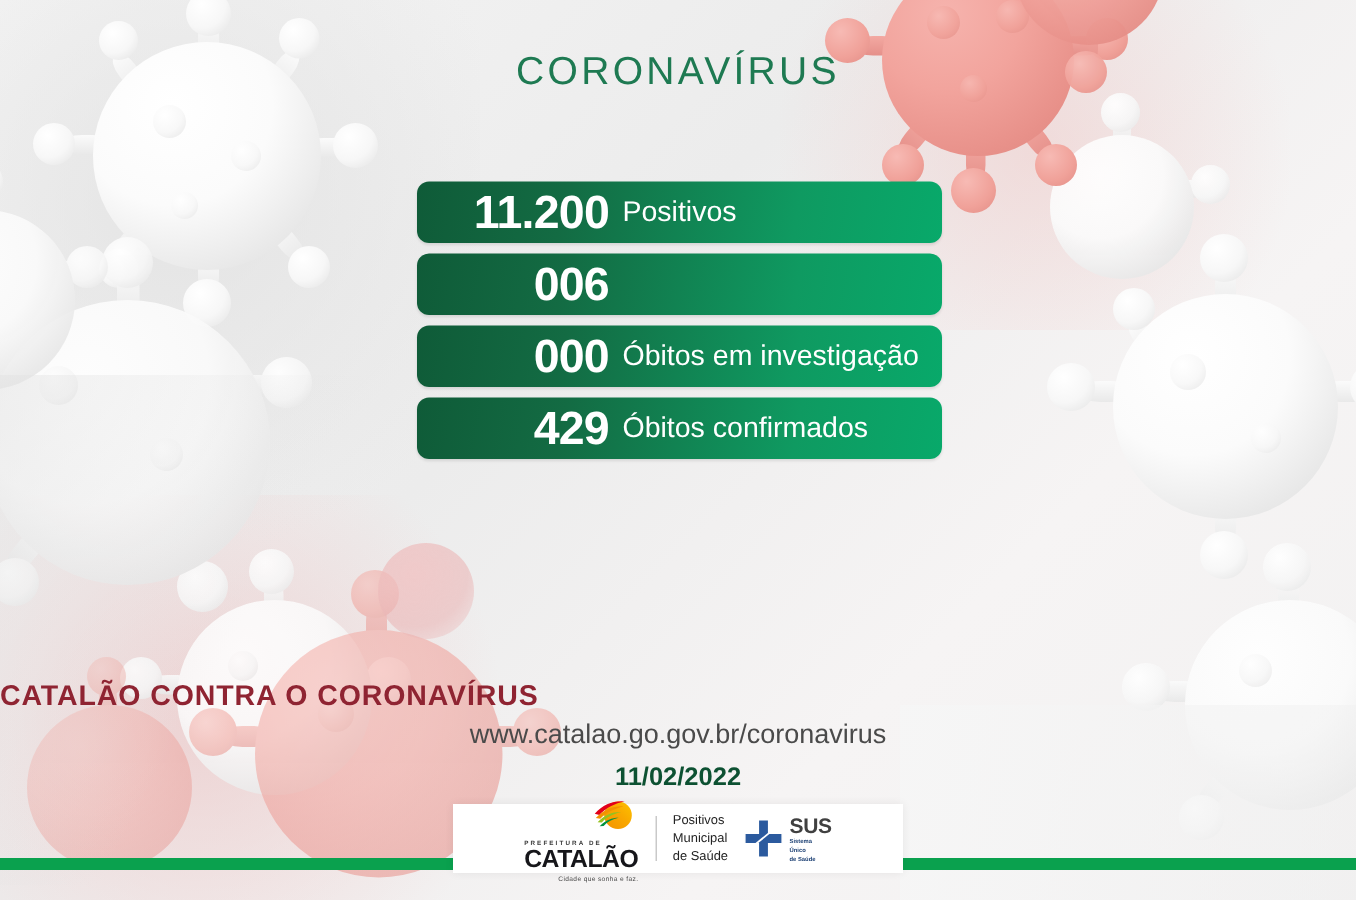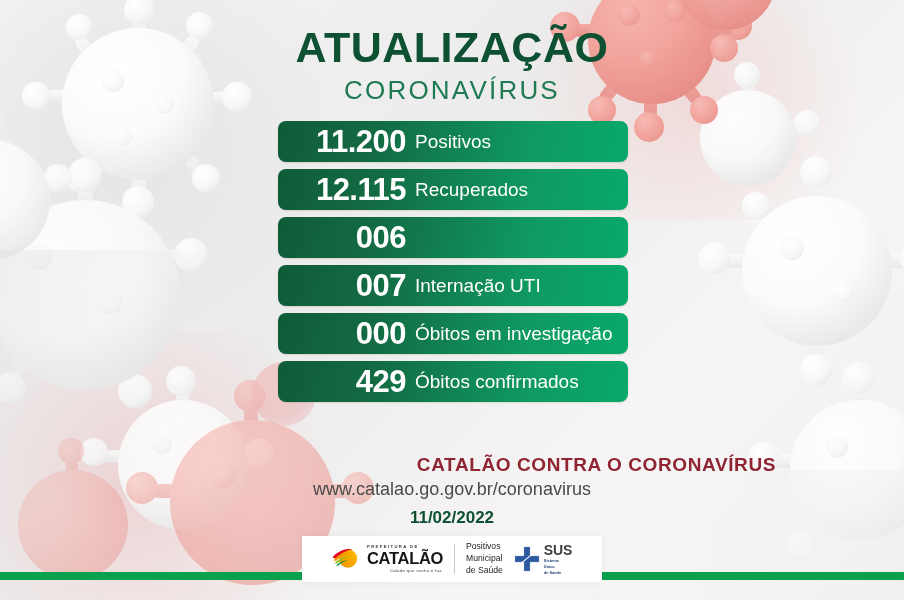--- a/index.html
+++ b/index.html
@@ -151,21 +151,21 @@
     text-align: center;
     font-size: 11.5px;
     color: #3c3c3c;
   }
 
   .campaign {
     position: absolute;
     top: 454px;
     left: 0;
     width: 776px;
-    text-align: right;
+    text-align: left;
     font-size: 19px;
     font-weight: bold;
     color: #8f2432;
     letter-spacing: 0.6px;
   }
   .site-url {
     position: absolute;
     top: 479px;
     left: 0;
     width: 904px;
@@ -205,22 +205,23 @@
     box-shadow: 0 0 6px rgba(0,0,0,0.07);
     z-index: 6;
     display: flex;
     align-items: center;
     justify-content: center;
     gap: 11px;
   }
 
   .brand-catalao {
     display: flex;
-    align-items: flex-start;
+    align-items: flex-end;
     gap: 5px;
+    flex-direction: column;
   }
   .catalao-mark {
     position: relative;
     width: 30px;
     height: 25px;
   }
   .catalao-words {
     display: flex;
     flex-direction: column;
     line-height: 1;
@@ -440,39 +441,30 @@
 
     <div class="wash" style="left:-30px; top:250px; width:300px; height:340px;
                 background: linear-gradient(118deg, rgba(226,226,226,0.55) 0%, rgba(240,240,240,0) 58%);"></div>
     <div class="wash" style="left:600px; top:470px; width:330px; height:130px;
                 background: linear-gradient(100deg, rgba(246,246,246,0.9) 0%, rgba(238,238,238,0.4) 100%);"></div>
   </div>
 
   <div class="content">
 
     <div class="title-block">
-      <div class="title-main">ATUALIZAÇÃO</div>
       <div class="title-sub">CORONAVÍRUS</div>
     </div>
 
     <div class="stats" id="stats-list">
         <div class="stat-row">
           <span class="stat-num">11.200</span>
           <span class="stat-label">Positivos</span>
         </div>
         <div class="stat-row">
-          <span class="stat-num">12.115</span>
-          <span class="stat-label">Recuperados</span>
-        </div>
-        <div class="stat-row">
           <span class="stat-num">006</span>
-        </div>
-        <div class="stat-row">
-          <span class="stat-num">007</span>
-          <span class="stat-label">Internação UTI</span>
         </div>
         <div class="stat-row">
           <span class="stat-num">000</span>
           <span class="stat-label">Óbitos em investigação</span>
         </div>
         <div class="stat-row">
           <span class="stat-num">429</span>
           <span class="stat-label">Óbitos confirmados</span>
         </div>
       </div>

